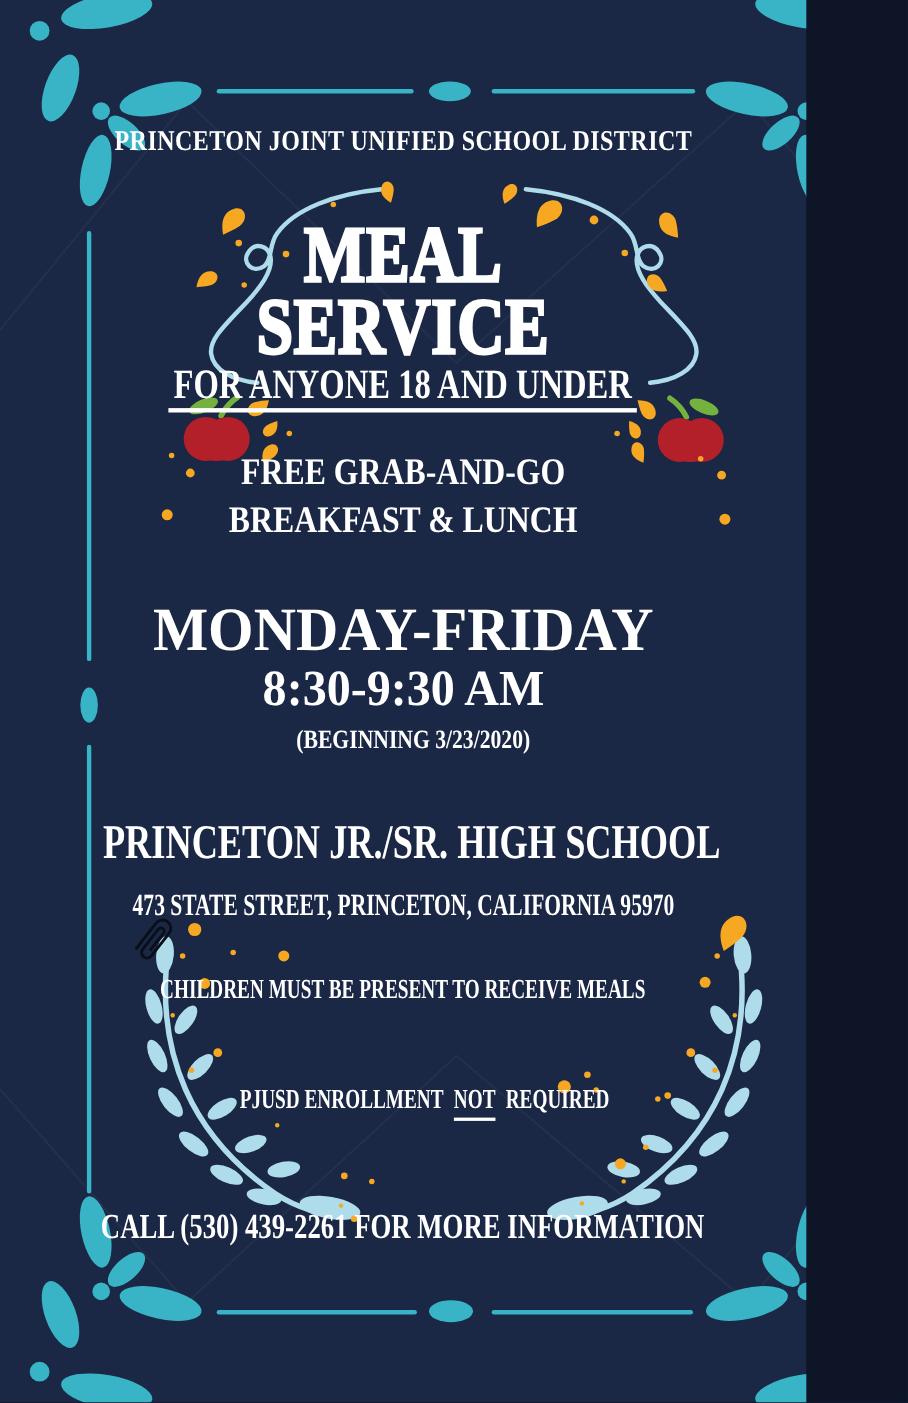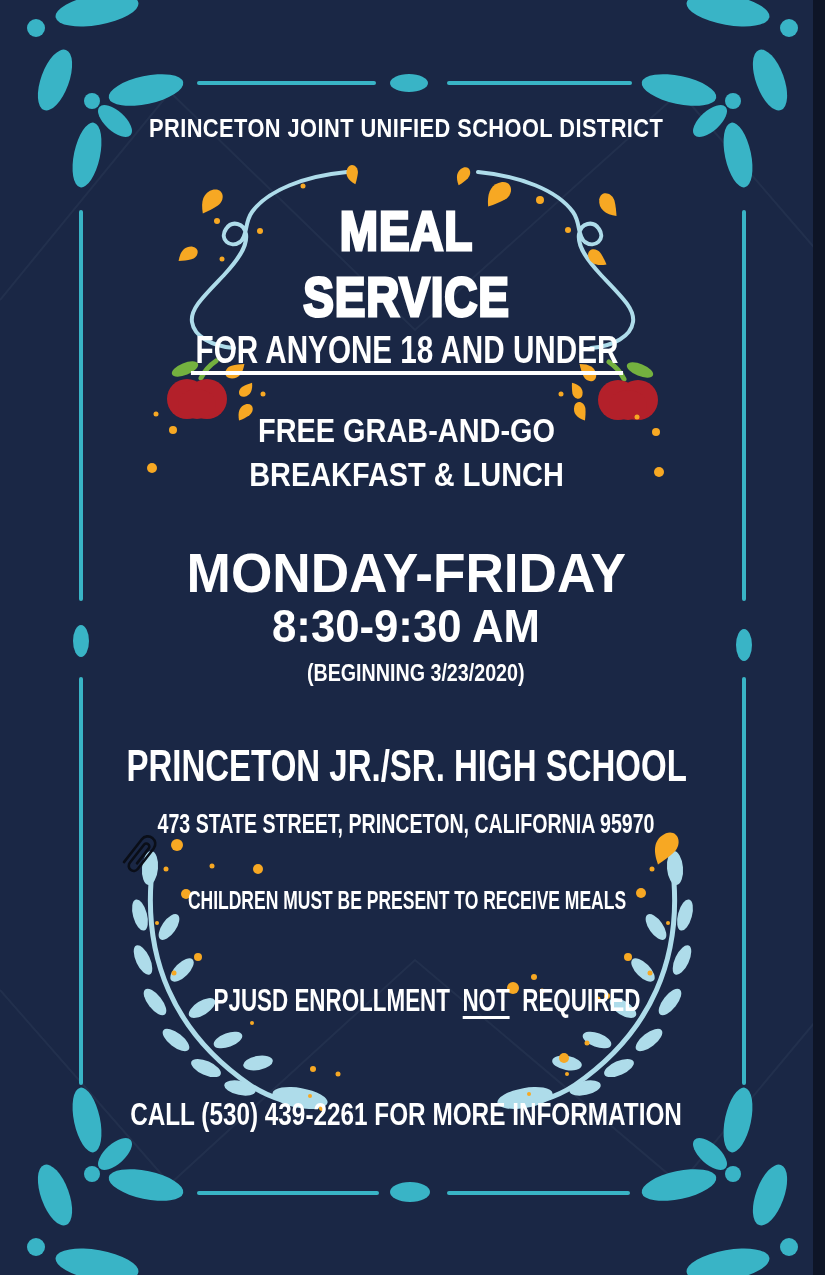--- a/index.html
+++ b/index.html
@@ -1,56 +1,56 @@
 <!DOCTYPE html>
 <html style="--background: #1a2745; --teal: #39b4c6; --light_blue: #aedcea; --orange: #f7a823; --white: #ffffff; --apple_red: #b3202a; --leaf_green: #74b13f; --paperclip_black: #0a0e18;"><head>
 <meta charset="utf-8">
 <style>
   html,body{margin:0;padding:0;background:#0e1527;}
   .poster{
     position:relative;
-    width:813px;height:1275px;
+    width:733px;height:1275px;
     background:var(--background,#1a2745);
     overflow:hidden;
-    font-family:Liberation Sans, sans-serif;
+    font-family:Liberation Serif, serif;
     color:var(--white,#ffffff);
   }
   .deco{position:absolute;left:0;top:0;z-index:0;}
   .txt{
     position:absolute;left:0;right:0;
     text-align:center;z-index:1;
     font-weight:bold;color:var(--white,#fff);
     white-space:nowrap;
   }
   .cond{display:inline-block;white-space:nowrap;transform-origin:50% 50%;}
   .sx95{transform:scaleX(.95);}
   .sx85{transform:scaleX(.85);}
   .sx84{transform:scaleX(.84);}
   .sx82{transform:scaleX(.82);}
   .sx78{transform:scaleX(.78);}
   .sx76{transform:scaleX(.76);}
   .sx75{transform:scaleX(.75);}
   .sx70{transform:scaleX(.70);}
 
   .district{top:112px;font-size:26px;line-height:32px;letter-spacing:.5px;}
-  .title{top:198px;font-size:56px;line-height:66px;letter-spacing:1px;
+  .title{top:198px;font-size:72px;line-height:66px;letter-spacing:1px;
          -webkit-text-stroke:3px var(--white,#fff);}
   .title .cond{display:block;margin:0 auto;}
   .subtitle{top:332px;font-size:38px;line-height:36px;}
   .subtitle .under{border-bottom:4px solid var(--white,#fff);padding:0 6px 3px 6px;}
   .offer{top:408px;font-size:34px;line-height:44px;}
   .offer .cond{display:block;margin:0 auto;}
   .days{top:548px;font-size:56px;line-height:50px;}
   .time{top:602px;font-size:46px;line-height:48px;}
   .beginning{top:658px;font-size:24px;line-height:30px;margin-left:19px;}
   .locname{top:742px;font-size:44px;line-height:48px;}
   .locaddr{top:808px;font-size:28px;line-height:32px;}
   .rule1{top:885px;font-size:25px;line-height:30px;}
   .rule2{top:935px;font-size:25px;line-height:30px;}
-  .rule3{top:985px;font-size:32px;line-height:30px;padding-left:40px;}
+  .rule3{top:985px;font-size:25px;line-height:30px;padding-left:40px;}
   .rule3 .part{display:inline-block;}
   .rule3 .part + .part{margin-left:.28em;}
   .rule3 .not{border-bottom:3px solid var(--white,#fff);padding-bottom:1px;}
   .footer{top:1095px;font-size:32px;line-height:38px;}
 
   
   .f-teal{fill:var(--teal,#39b4c6);}
   .s-teal{stroke:var(--teal,#39b4c6);}
   .f-lb{fill:var(--light_blue,#aedcea);}
   .s-lb{stroke:var(--light_blue,#aedcea);}

